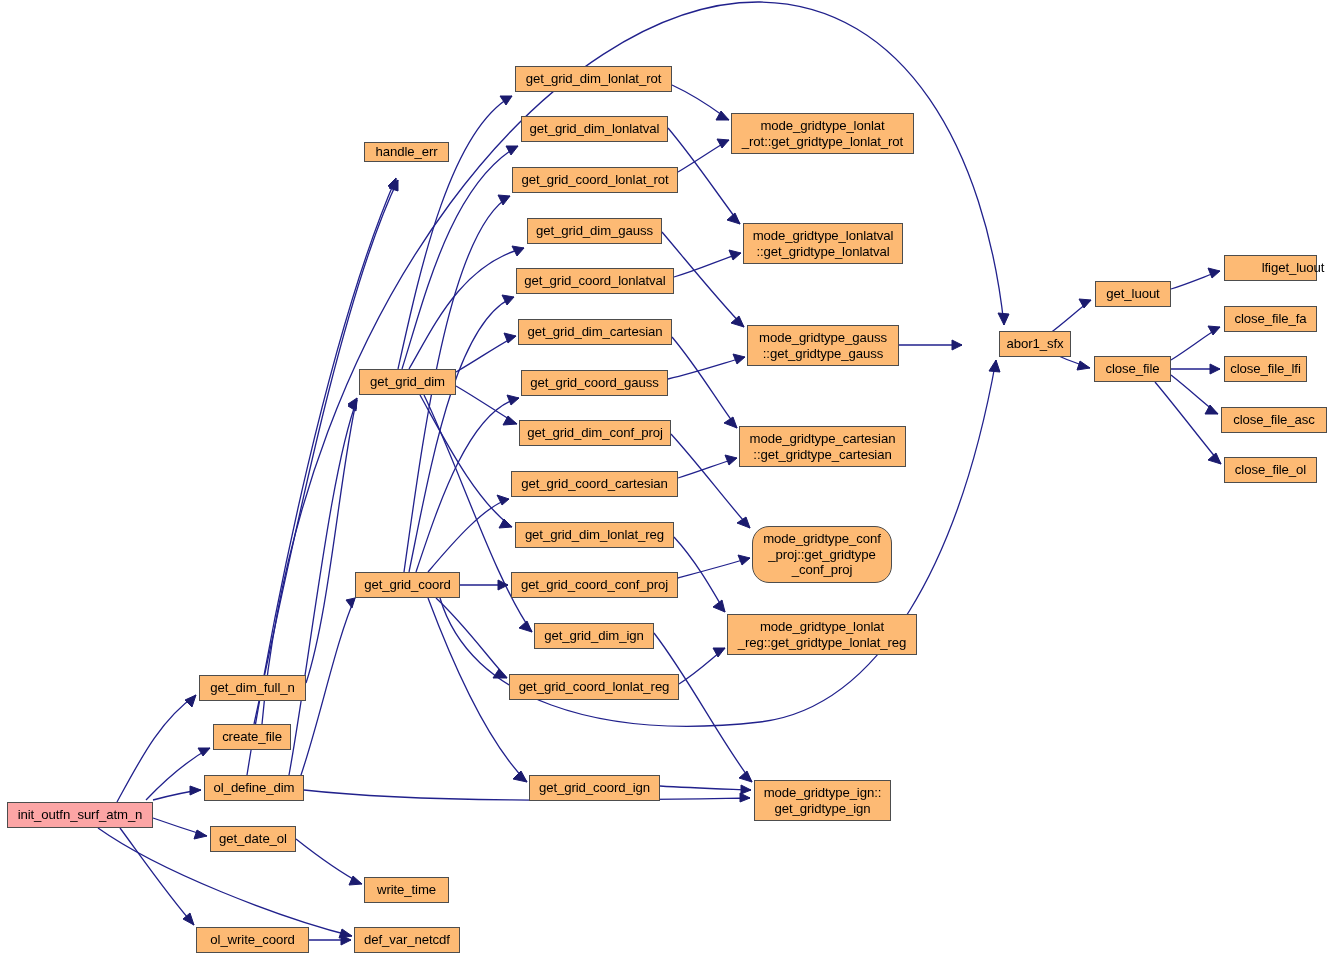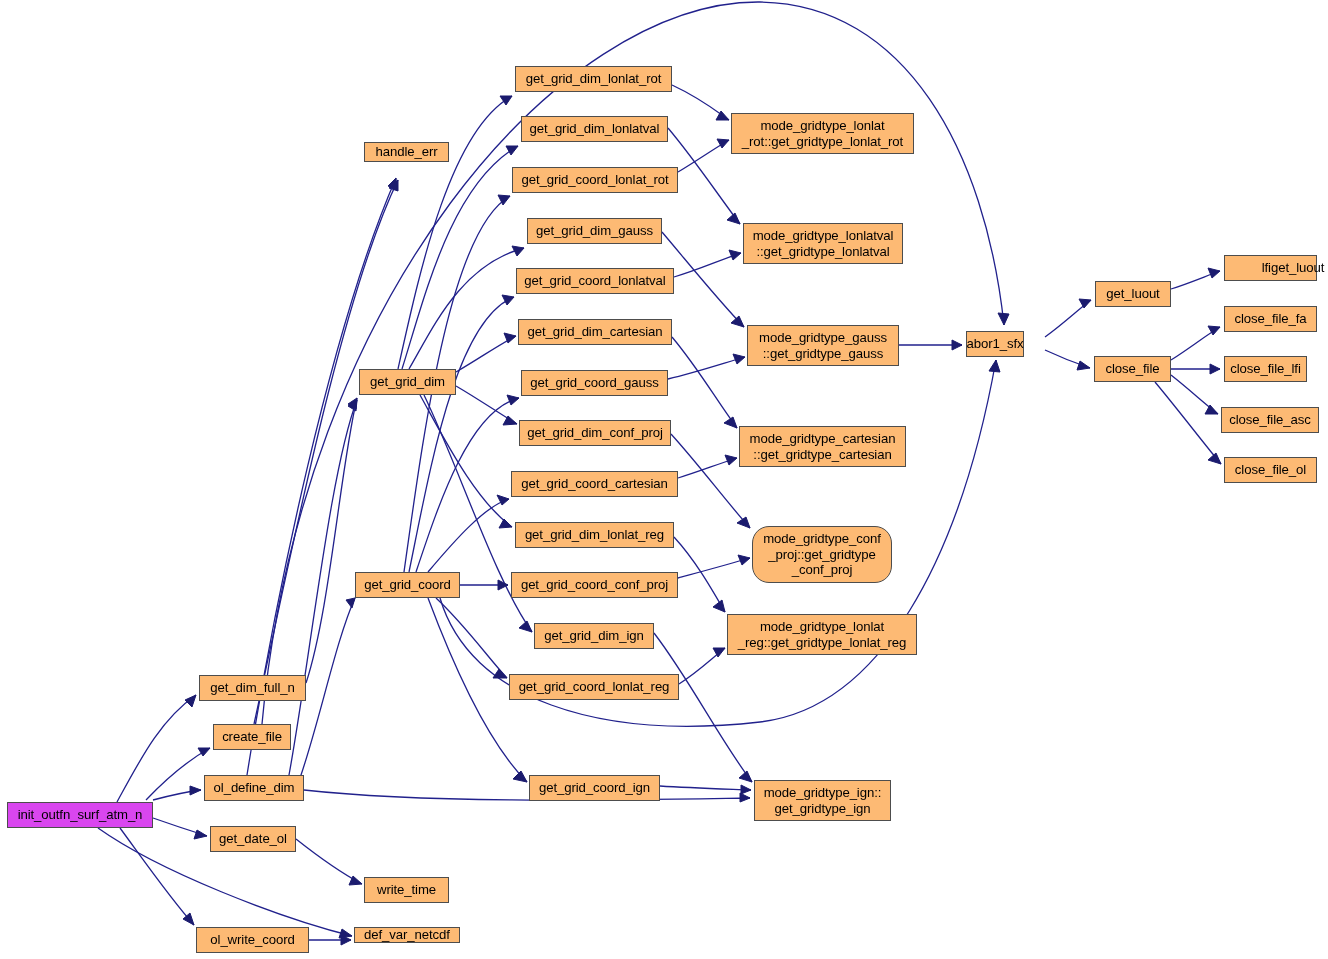--- a/index.html
+++ b/index.html
@@ -22,21 +22,21 @@
     font-size:13.2px;
     line-height:15.5px;
     display:flex;
     align-items:center;
     justify-content:center;
     text-align:center;
     white-space:pre;
     letter-spacing:-0.1px;
   }
   .node.root{
-    background:#d946ef;
+    background:#fca5a5;
     border-color:#4d4d4d;
   }
 </style>
 </head>
 <body>
 
 <div id="canvas">
   <svg id="edges" viewBox="0 0 1328 959">
 
     <g>
@@ -177,21 +177,21 @@
   </svg>
 
   <div id="nodes">
       <div class="node root" style="left: 7px; top: 802px; width: 146px; height: 26px;">init_outfn_surf_atm_n</div>
       <div class="node" style="left: 199px; top: 675px; width: 107px; height: 26px;">get_dim_full_n</div>
       <div class="node" style="left: 213px; top: 724px; width: 78px; height: 26px;">create_file</div>
       <div class="node" style="left: 204px; top: 775px; width: 100px; height: 26px;">ol_define_dim</div>
       <div class="node" style="left: 210px; top: 826px; width: 86px; height: 26px;">get_date_ol</div>
       <div class="node" style="left: 364px; top: 877px; width: 85px; height: 26px;">write_time</div>
       <div class="node" style="left: 196px; top: 927px; width: 113px; height: 26px;">ol_write_coord</div>
-      <div class="node" style="left: 354px; top: 927px; width: 106px; height: 16px;">def_var_netcdf</div>
+      <div class="node" style="left: 354px; top: 927px; width: 106px; height: 26px;">def_var_netcdf</div>
       <div class="node" style="left: 364px; top: 142px; width: 85px; height: 20px;">handle_err</div>
       <div class="node" style="left: 359px; top: 369px; width: 97px; height: 26px;">get_grid_dim</div>
       <div class="node" style="left: 355px; top: 572px; width: 105px; height: 26px;">get_grid_coord</div>
       <div class="node" style="left: 515px; top: 66px; width: 157px; height: 26px;">get_grid_dim_lonlat_rot</div>
       <div class="node" style="left: 521px; top: 116px; width: 147px; height: 26px;">get_grid_dim_lonlatval</div>
       <div class="node" style="left: 512px; top: 167px; width: 166px; height: 26px;">get_grid_coord_lonlat_rot</div>
       <div class="node" style="left: 527px; top: 218px; width: 135px; height: 26px;">get_grid_dim_gauss</div>
       <div class="node" style="left: 516px; top: 268px; width: 158px; height: 26px;">get_grid_coord_lonlatval</div>
       <div class="node" style="left: 518px; top: 319px; width: 154px; height: 26px;">get_grid_dim_cartesian</div>
       <div class="node" style="left: 521px; top: 370px; width: 147px; height: 26px;">get_grid_coord_gauss</div>
@@ -210,22 +210,22 @@
 ::get_gridtype_gauss</div>
       <div class="node" style="left: 739px; top: 426px; width: 167px; height: 41px;">mode_gridtype_cartesian
 ::get_gridtype_cartesian</div>
       <div class="node" style="left: 752px; top: 526px; width: 140px; height: 57px; border-radius: 17px;">mode_gridtype_conf
 _proj::get_gridtype
 _conf_proj</div>
       <div class="node" style="left: 727px; top: 614px; width: 190px; height: 41px;">mode_gridtype_lonlat
 _reg::get_gridtype_lonlat_reg</div>
       <div class="node" style="left: 754px; top: 780px; width: 137px; height: 41px;">mode_gridtype_ign::
 get_gridtype_ign</div>
-      <div class="node" style="left: 966px; top: 331px; width: 58px; height: 26px;">abor1_sfx</div>
+      <div class="node" style="left: 999px; top: 331px; width: 72px; height: 26px;">abor1_sfx</div>
       <div class="node" style="left: 1095px; top: 281px; width: 76px; height: 26px;">get_luout</div>
       <div class="node" style="left: 1094px; top: 356px; width: 77px; height: 26px;">close_file</div>
       <div class="node" style="left: 1224px; top: 255px; width: 93px; height: 26px; padding-left: 45px;">lfiget_luout</div>
       <div class="node" style="left: 1224px; top: 306px; width: 93px; height: 26px;">close_file_fa</div>
       <div class="node" style="left: 1224px; top: 356px; width: 83px; height: 26px;">close_file_lfi</div>
-      <div class="node" style="left: 1221px; top: 407px; width: 98px; height: 26px;">close_file_asc</div>
+      <div class="node" style="left: 1221px; top: 407px; width: 106px; height: 26px;">close_file_asc</div>
       <div class="node" style="left: 1224px; top: 457px; width: 93px; height: 26px;">close_file_ol</div>
     </div>
 </div>
 
 </body></html>

